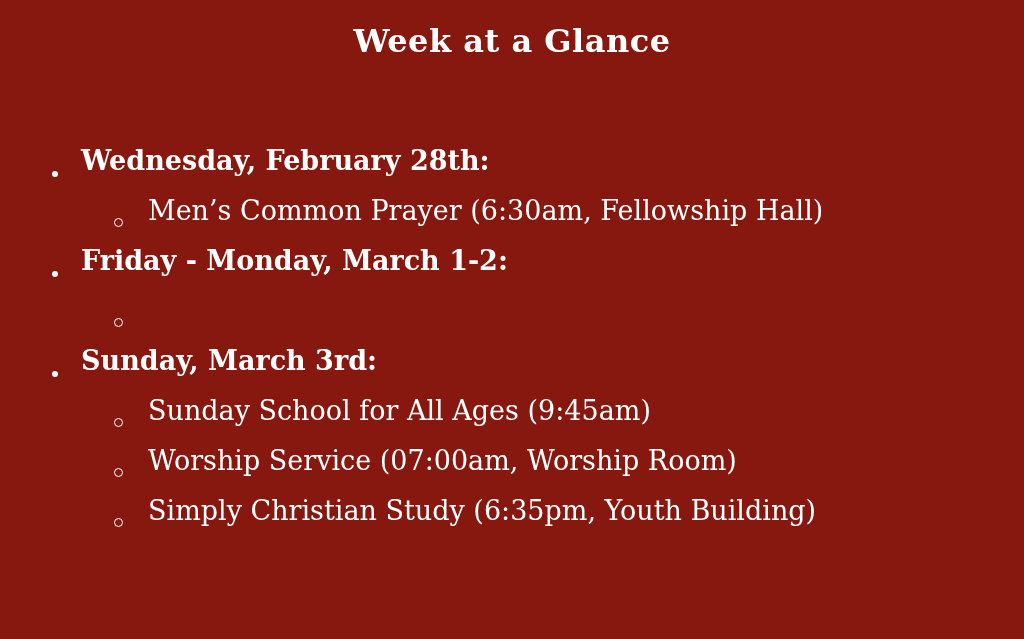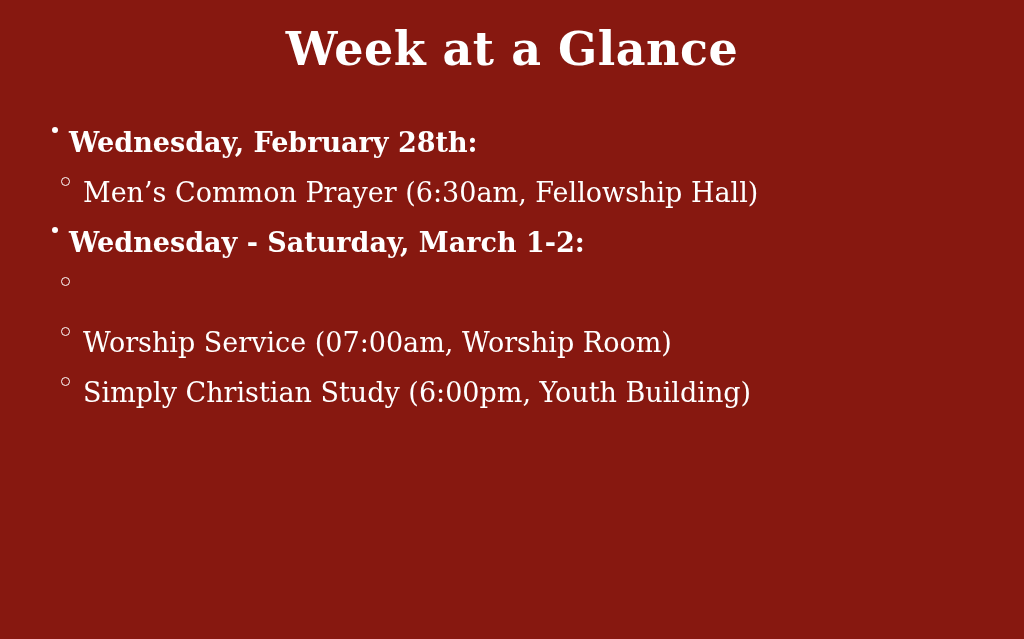--- a/index.html
+++ b/index.html
@@ -19,42 +19,43 @@
     width: 1024px;
     height: 639px;
   }
   .slide-title {
     position: absolute;
     top: 22px;
     left: 0;
     right: 0;
     margin: 0;
     text-align: center;
-    font-size: 46px;
+    font-size: 32px;
     font-weight: 700;
     letter-spacing: 0.5px;
     white-space: pre-wrap;
   }
   .schedule-list {
     position: absolute;
     top: 127px;
     left: 0;
     right: 0;
   }
   .row {
     height: 50px;
     display: flex;
-    align-items: flex-start;
+    align-items: flex-end;
+    gap: 12px;
   }
   .row.day {
     padding-left: 52px;
     font-weight: 700;
   }
   .row.event {
-    padding-left: 61px;
+    padding-left: 114px;
     font-weight: 400;
   }
   .dot {
     flex: none;
     width: 6px;
     height: 6px;
     border-radius: 50%;
     background: #ffffff;
     margin-right: 11px;
   }
@@ -87,29 +88,37 @@
       <span class="dot"></span>
       <span class="label">Wednesday, February 28th:</span>
     </div>
     <div class="row event">
       <span class="ring"></span>
       <span class="label">Men’s Common Prayer (6:30am, Fellowship Hall)</span>
     </div>
 
     <div class="row day">
       <span class="dot"></span>
-      <span class="label">Wednesday - Saturday, March 1-2:</span>
+      <span class="label">Friday - Monday, March 1-2:</span>
     </div>
     <div class="row event">
       <span class="ring"></span>
     </div>
 
+    <div class="row day">
+      <span class="dot"></span>
+      <span class="label">Sunday, March 3rd:</span>
+    </div>
+    <div class="row event">
+      <span class="ring"></span>
+      <span class="label">Sunday School for All Ages (9:45am)</span>
+    </div>
     <div class="row event">
       <span class="ring"></span>
       <span class="label">Worship Service (07:00am, Worship Room)</span>
     </div>
     <div class="row event">
       <span class="ring"></span>
-      <span class="label">Simply Christian Study (6:00pm, Youth Building)</span>
+      <span class="label">Simply Christian Study (6:35pm, Youth Building)</span>
     </div>
 
   </div>
 </div>
 
 </body></html>

